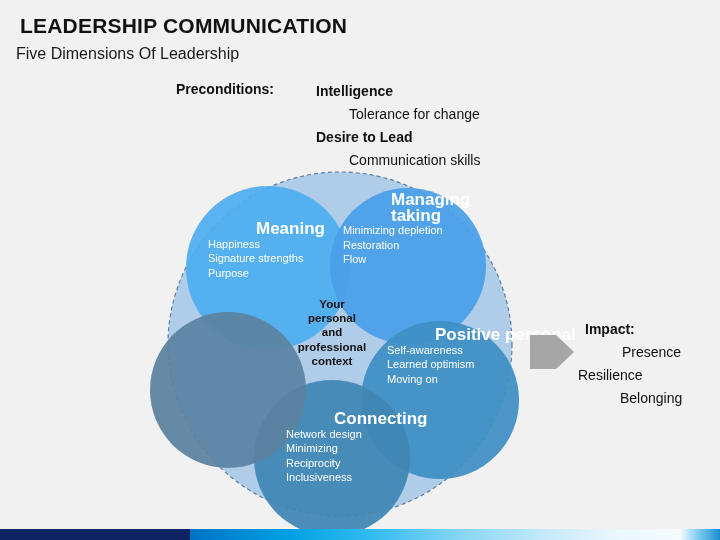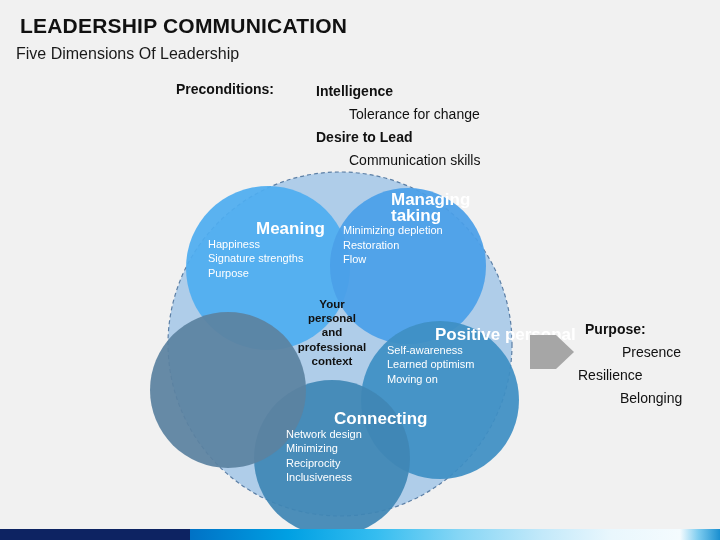--- a/index.html
+++ b/index.html
@@ -224,21 +224,21 @@
   <span>context</span>
 </div>
 
 <div class="impact-arrow">
   <svg viewBox="0 0 44 50" width="44" height="50" xmlns="http://www.w3.org/2000/svg">
     <polygon points="0,8 26,8 44,25 26,42 0,42" fill="#a6a6a6"></polygon>
   </svg>
 </div>
 
 <div class="impact-block">
-  <div class="impact-line bold a-head">Purpose:</div>
+  <div class="impact-line bold a-head">Impact:</div>
   <div class="impact-line a-1">Presence</div>
   <div class="impact-line a-2">Resilience</div>
   <div class="impact-line a-3">Belonging</div>
 </div>
 
 <div class="bottom-band">
   <div class="band-seg band-navy"></div>
   <div class="band-seg band-grad"></div>
   <div class="band-seg band-tail"></div>
 </div>

